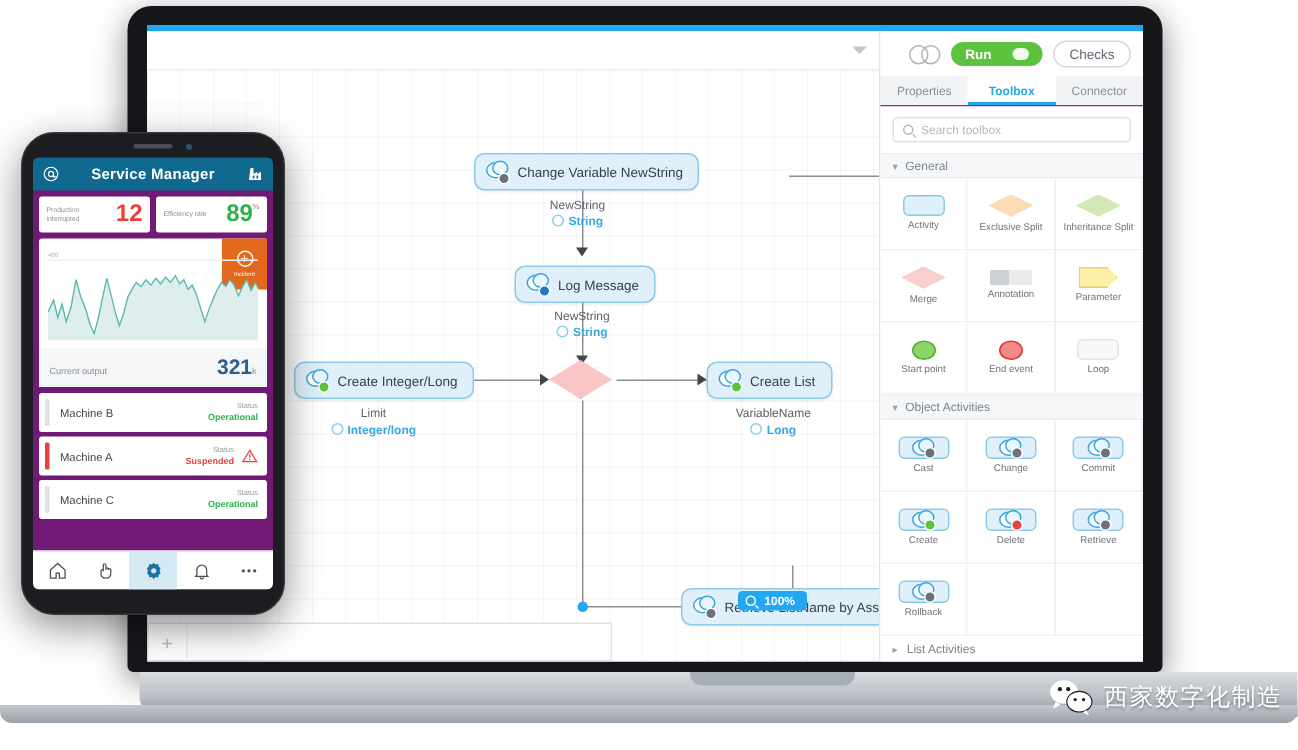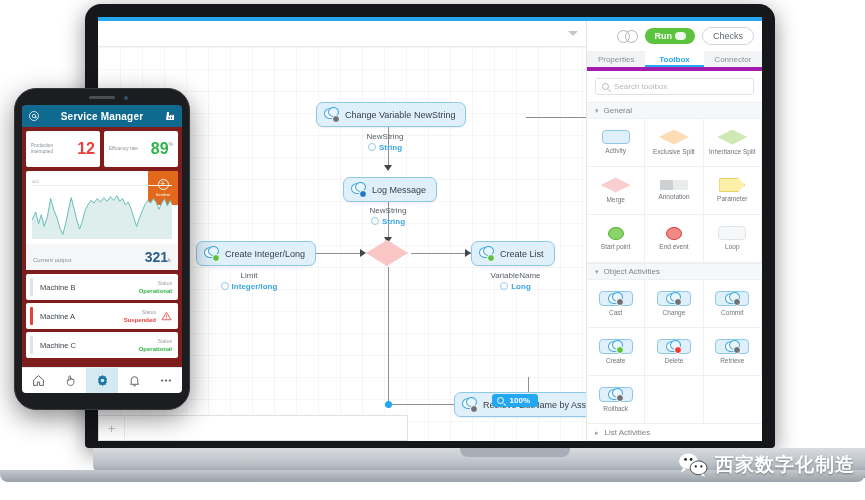--- a/index.html
+++ b/index.html
@@ -123,26 +123,26 @@
   .plus-box .pl { width:26px;height:26px;display:flex;align-items:center;justify-content:center;color:#b9bec3;font-size:13px;border-right:1px solid #eceff1;}
 
   
   .panel { width:176px; flex:none; border-left:1px solid #e3e6e8; background:#fafbfc; display:flex; flex-direction:column; }
   .panel-top { height:30px; display:flex; align-items:center; justify-content:flex-end; gap:7px; padding-right:8px; background:#fff; }
   .logo-om { display:flex; align-items:center; gap:0px; color:#9aa0a6; }
   .logo-circ { width:13px;height:13px;border-radius:50%;border:1.4px solid #b0b5ba; display:inline-block; }
   .logo-circ.b { margin-left:-5px; }
   .btn-run {
     background:#5cc33f; color:#fff; font-size:9px; font-weight:bold;
-    border-radius:10px; padding:3px 9px; display:flex; align-items:center; gap:3px; border:none;
+    border-radius:10px; padding:3px 9px; display:flex; align-items:center; gap:14px; border:none;
   }
   .btn-run .cl { width:11px;height:8px;border-radius:5px; background:#fff; opacity:.9; position:relative;}
   .btn-checks { background:#fff; border:1px solid #d3d7db; color:#626870; font-size:9px; border-radius:10px; padding:3px 10px; }
 
-  .panel-tabs { display:flex; height:20px; background:#f2f3f5; border-bottom:4px solid #a21caf; }
+  .panel-tabs { display:flex; height:20px; background:#f2f3f5; border-bottom:1px solid #a21caf; }
   .panel-tab { flex:1; display:flex; align-items:center; justify-content:center; font-size:8px; color:#8b9197; }
   .panel-tab.active { background:#fff; color:#22a7f0; font-weight:bold; box-shadow: inset 0 -2px 0 #22a7f0; }
 
   .panel-search { padding:7px 8px; background:#fff; }
   .search-box {
     height:17px; border:1px solid #dfe3e6; border-radius:3px; background:#fff;
     display:flex; align-items:center; gap:5px; padding:0 6px; font-size:8px; color:#b3b8bd;
   }
   .mag2 { width:7px;height:7px;border:1.3px solid #b3b8bd;border-radius:50%; position:relative; flex:none;}
   .mag2:after{content:"";position:absolute;right:-3px;bottom:-2px;width:3px;height:1.3px;background:#b3b8bd;transform:rotate(45deg);}
@@ -179,30 +179,30 @@
   .phone { position:absolute; left:14px; top:88px; width:176px; height:322px; z-index:30; }
   .phone-frame {
     position:absolute; inset:0; background:#1b1d20; border-radius:22px;
     box-shadow: 0 8px 26px rgba(0,0,0,0.45);
     border:1px solid #34373b;
   }
   .phone-speaker { position:absolute; left:50%; transform:translateX(-50%); top:8px; width:26px;height:3px;border-radius:2px;background:#4a4e53;}
   .phone-cam { position:absolute; left:50%; margin-left:22px; top:8px; width:4px;height:4px;border-radius:50%;background:#2d4f70;}
   .phone-screen {
     position:absolute; left:8px; top:17px; width:160px; height:288px;
-    background:#7f1d1d; border-radius:4px; overflow:hidden; display:flex; flex-direction:column;
+    background:#701a75; border-radius:4px; overflow:hidden; display:flex; flex-direction:column;
   }
   .ph-header {
     height:22px; background:#10698f; display:flex; align-items:center; padding:0 6px; gap:6px;
     color:#fff;
   }
   .ph-header .ttl { flex:1; text-align:center; font-size:10px; font-weight:bold; letter-spacing:.2px;}
   .ph-ic { width:12px;height:12px; flex:none; }
   .kpis { display:flex; gap:4px; padding:4px; }
-  .kpi { flex:1; background:#fff; border-radius:2px; padding:4px 5px; display:flex; align-items:center; justify-content:space-between; height:36px;}
+  .kpi { flex:1; background:#fff; border-radius:2px; padding:4px 5px; display:flex; align-items:center; justify-content:space-between; height:24px;}
   .kpi-lbl { font-size:4.6px; color:#8a9096; line-height:6px; max-width:36px; }
   .kpi-val { font-size:16px; font-weight:bold; line-height:16px; }
   .kpi-val.red { color:#e8413c; }
   .kpi-val.green { color:#2fb34a; }
   .kpi-sup { font-size:5px; color:#8a9096; vertical-align:super; }
 
   .card-prod { margin:0 4px 4px; background:#fff; border-radius:2px; position:relative; padding:6px 0 0; }
   .card-title { font-size:8px; color:#4a5058; padding:0 7px 4px; }
   .incident-btn {
     position:absolute; right:0; top:0; width:30px;height:34px; background:#e2691b; color:#fff;
@@ -237,21 +237,21 @@
     border-top:1px solid #e6e9eb;
   }
   .nav-item { flex:1; display:flex; align-items:center; justify-content:center; height:100%; }
   .nav-item.active { background:#d4e9f2; }
 
   
   .watermark {
     position:absolute; right:10px; bottom:22px; display:flex; align-items:center; gap:7px;
     z-index:60; color:#ffffff;
   }
-  .wm-text { font-size:19px; font-weight:bold; letter-spacing:1px; text-shadow:0 1px 2px rgba(0,0,0,.35); }
+  .wm-text { font-size:16px; font-weight:normal; letter-spacing:1px; text-shadow:0 1px 2px rgba(0,0,0,.35); }
 </style>
 </head>
 <body>
 
 <div id="stage">
 
   <div class="laptop">
     <div class="laptop-lid">
       <div class="laptop-screen">
         <div class="screen-topbar"></div>

